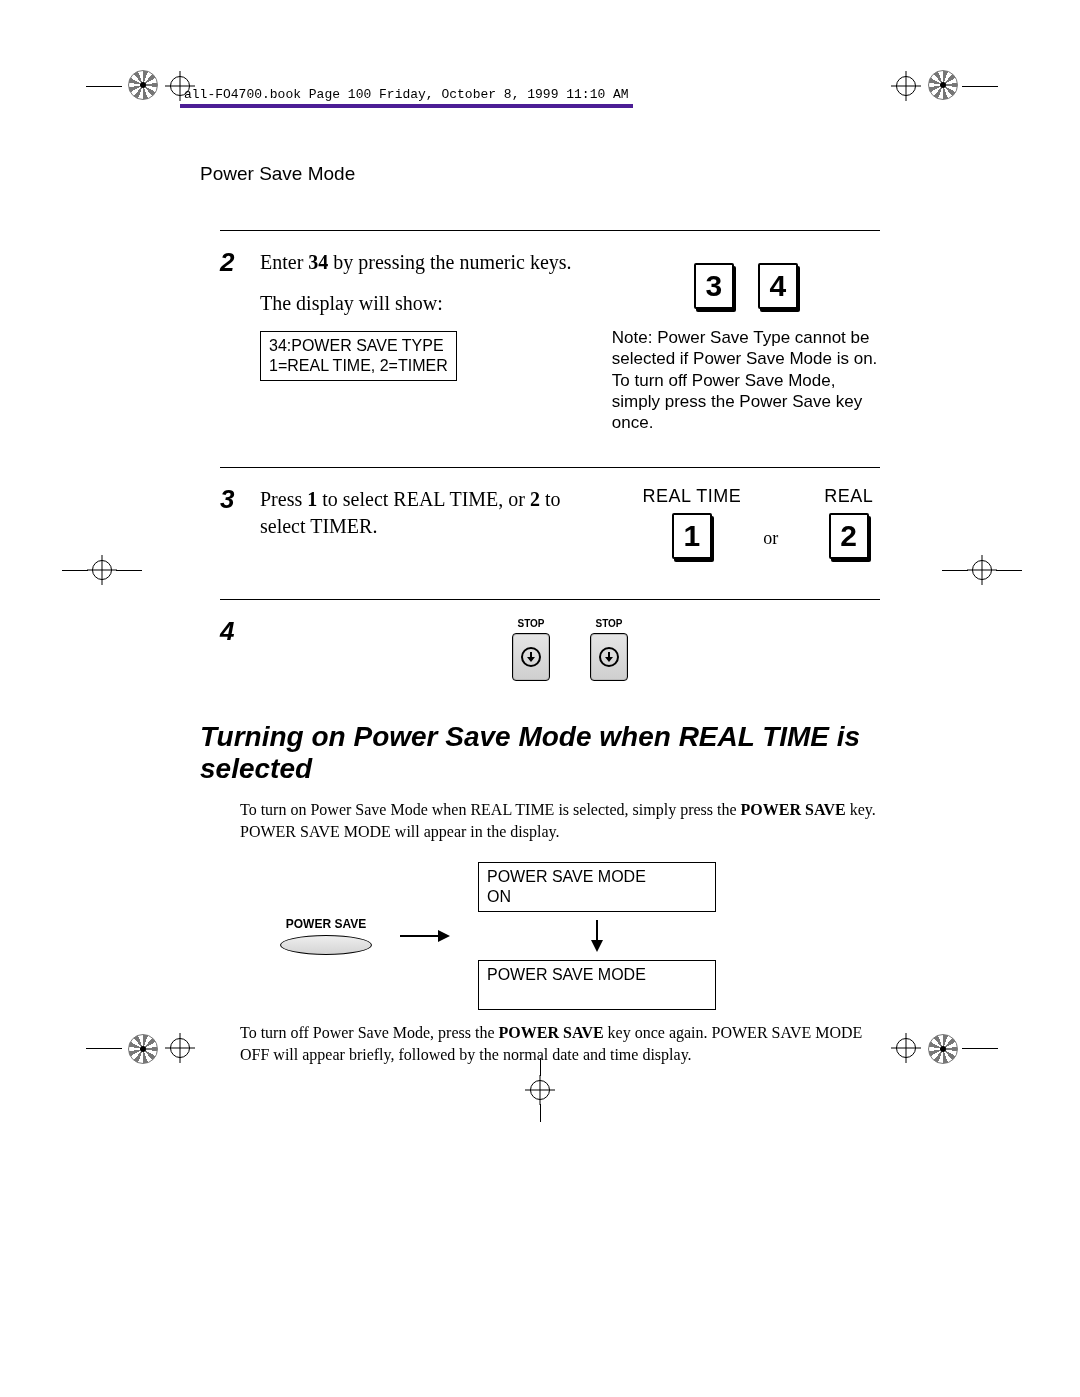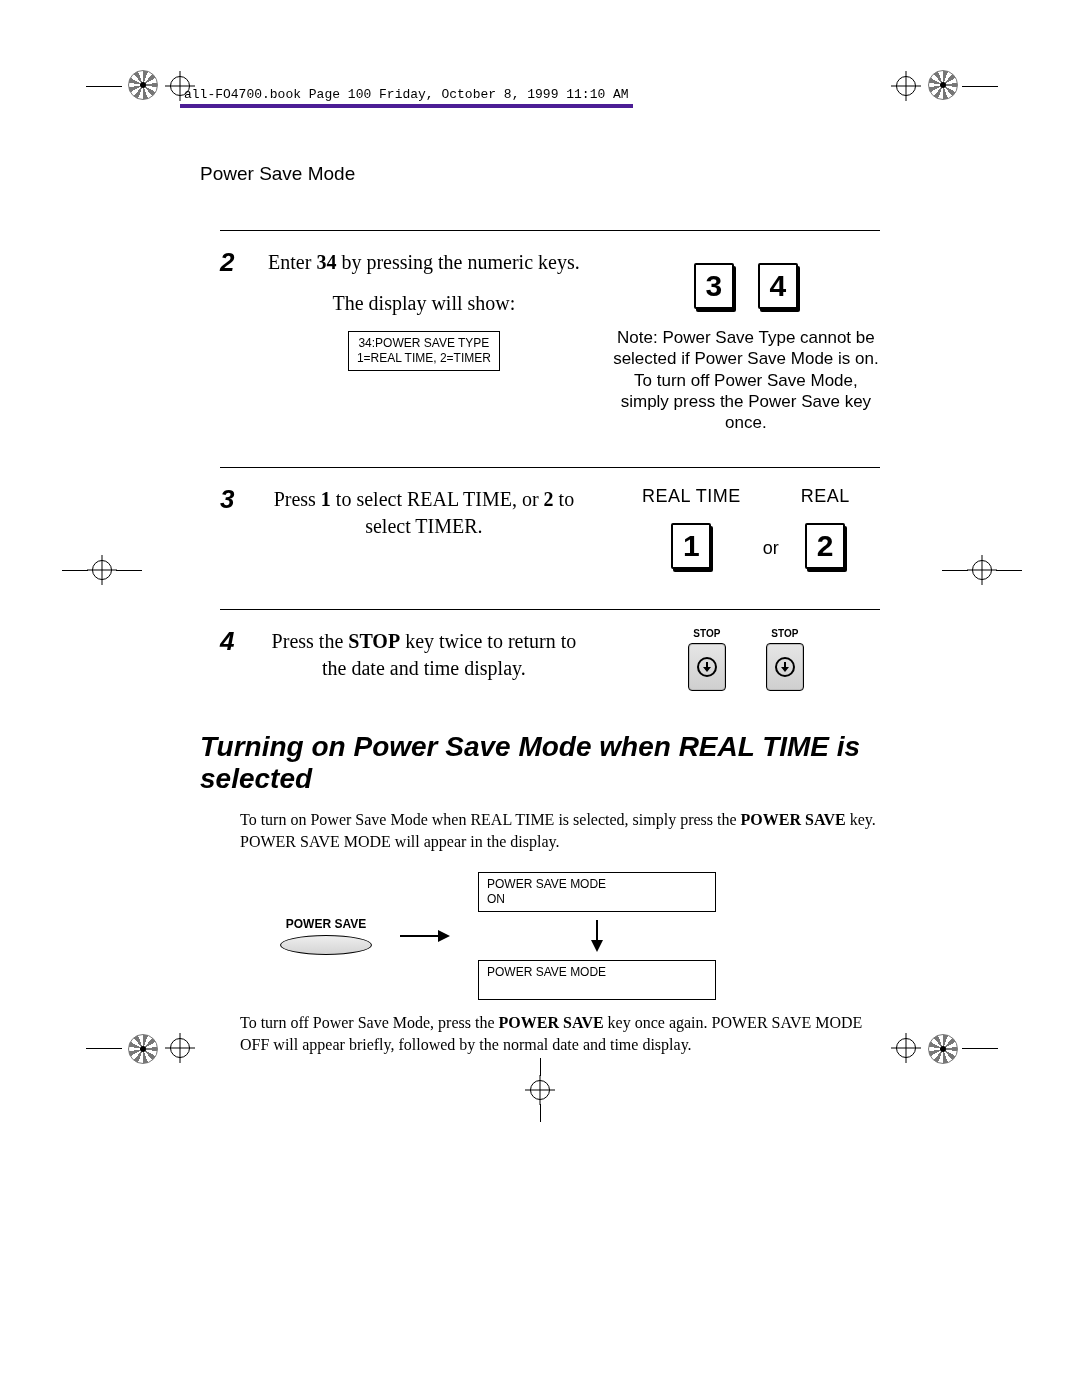--- a/index.html
+++ b/index.html
@@ -63,28 +63,28 @@
   }
   .hr { border-top: 1.5px solid #000; margin: 10px 20px 18px 20px; }
 
   .step { display: flex; gap: 14px; padding: 0 20px 12px 20px; }
   .step-num {
     font-family: Arial, Helvetica, sans-serif;
     font-weight: bold; font-style: italic;
     font-size: 26px; line-height: 1;
     width: 26px; flex: 0 0 auto;
   }
-  .step-body { flex: 1 1 auto; display: flex; gap: 24px; text-align: center; }
+  .step-body { flex: 1 1 auto; display: flex; gap: 24px; }
   .step-text { flex: 1 1 55%; font-size: 20px; line-height: 1.35; }
   .step-side { flex: 1 1 45%; font-family: Arial, Helvetica, sans-serif; }
 
   .display-box {
     border: 1.5px solid #000;
     font-family: Arial, Helvetica, sans-serif;
-    font-size: 12px;
+    font-size: 16px;
     padding: 4px 8px;
     line-height: 1.25;
     display: inline-block;
   }
   .note {
     font-family: Arial, Helvetica, sans-serif;
     font-size: 17px;
     line-height: 1.25;
   }
 
@@ -93,27 +93,27 @@
     width: 36px; height: 42px;
     border: 2px solid #000;
     border-radius: 2px;
     box-shadow: 2px 3px 0 #000;
     font-family: Arial, Helvetica, sans-serif;
     font-weight: bold;
     font-size: 30px;
     display: flex; align-items: center; justify-content: center;
     background: #fff;
   }
-  .keycol { display: flex; flex-direction: column; align-items: center; gap: 16px; }
+  .keycol { display: flex; flex-direction: column; align-items: center; gap: 6px; margin-left: 24px; }
   .keylabel {
     font-family: Arial, Helvetica, sans-serif;
     font-size: 18px;
     letter-spacing: 0.5px;
   }
-  .or-label { font-size: 18px; font-family: Liberation Sans, sans-serif; }
+  .or-label { font-size: 18px; font-family: Liberation Serif, serif; }
 
   .stopbtn {
     width: 36px; height: 46px;
     border: 1.5px solid #000;
     border-radius: 4px;
     background: linear-gradient(#e6e6e6,#cfcfcf);
     display: flex; align-items: center; justify-content: center;
     box-shadow: inset 0 0 0 1px #bbb;
   }
   .stopcol { display: flex; flex-direction: column; align-items: center; gap: 4px; }
@@ -241,23 +241,20 @@
       </div>
     </div>
   </div>
 
   <div class="hr" style="margin-top:28px;"></div>
 
   
   <div class="step">
     <div class="step-num">4</div>
     <div class="step-body">
-      <div class="step-text">
-        <span>Press the </span><b>STOP</b><span> key twice to return to the date and time display.</span>
-      </div>
       <div class="step-side">
         <div style="display:flex; gap:40px; justify-content:center;">
           <div class="stopcol">
             <div class="stoplbl">STOP</div>
             <div class="stopbtn">
               <svg width="22" height="22" viewBox="0 0 22 22">
                 <circle cx="11" cy="11" r="9" fill="none" stroke="#000" stroke-width="2"></circle>
                 <polygon points="11,7 16,11 11,15 11,12 6,12 6,10 11,10" fill="#000" transform="rotate(90 11 11)"></polygon>
               </svg>
             </div>

